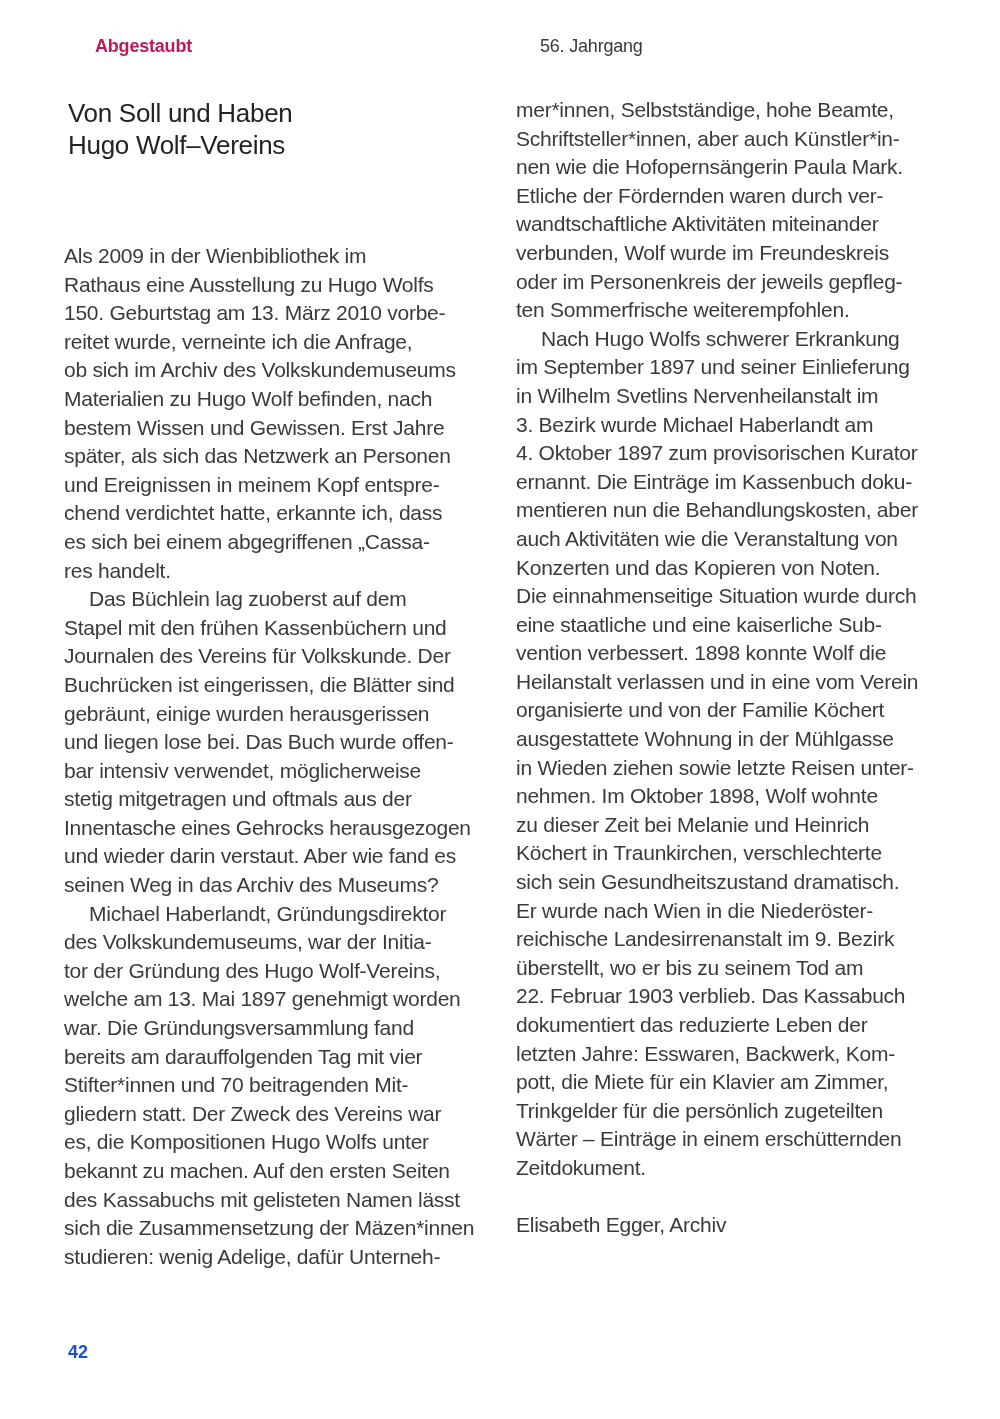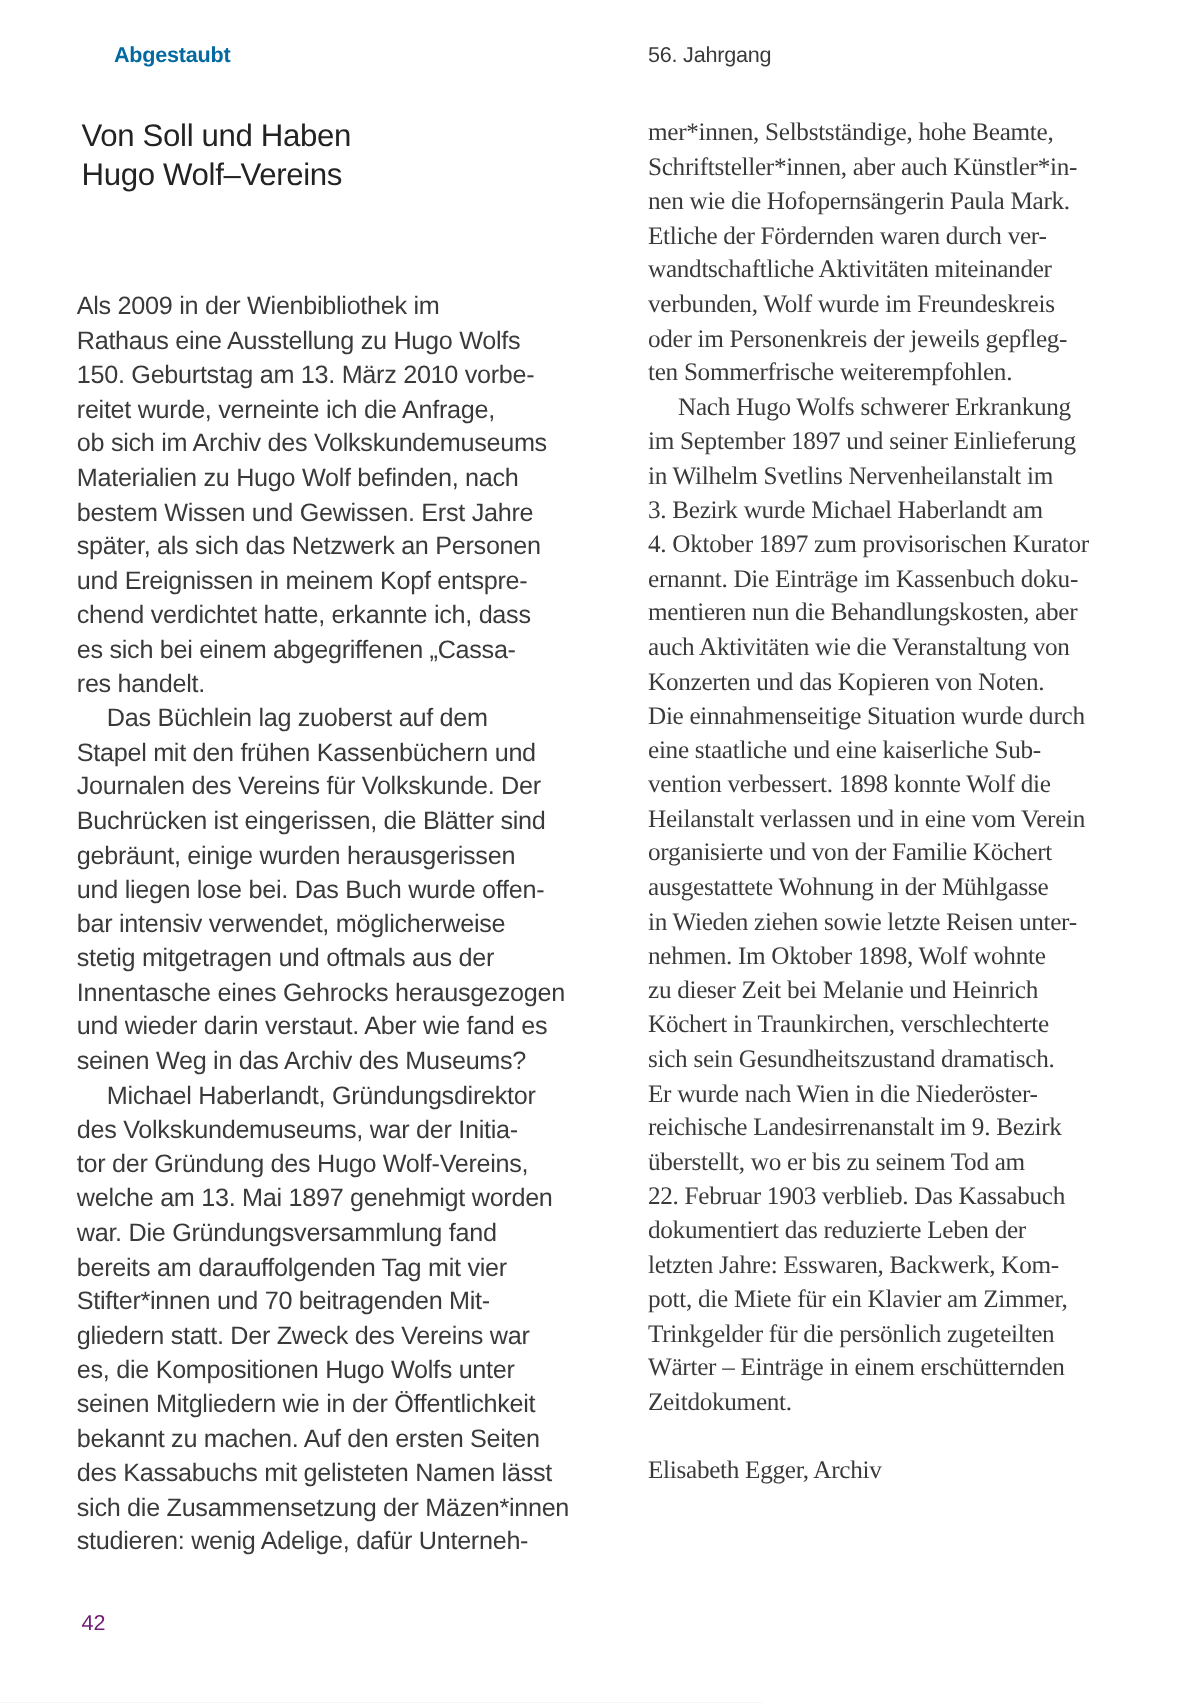--- a/index.html
+++ b/index.html
@@ -16,21 +16,21 @@
   .running-head {
     position: absolute;
     top: 35px;
     font-size: 18px;
     line-height: 22px;
     letter-spacing: -0.2px;
   }
   .running-head.section {
     left: 95px;
     font-weight: bold;
-    color: #0369a1;
+    color: #be185d;
   }
   .running-head.volume {
     left: 540px;
     font-weight: normal;
     color: #3a3a3a;
   }
   .article-title {
     position: absolute;
     left: 68px;
     top: 97px;
@@ -43,33 +43,33 @@
   .column {
     position: absolute;
     font-size: 21px;
     line-height: 28.6px;
     letter-spacing: -0.25px;
     color: #3a3a3a;
   }
   .column .line { white-space: nowrap; }
   .column .line.indent { padding-left: 25px; }
   .col-left  { left: 64px;  top: 242px; width: 418px; }
-  .col-right { left: 540px; top: 96px;  width: 430px; font-family: Liberation Serif, serif; }
+  .col-right { left: 516px; top: 96px;  width: 430px; }
   .byline {
     margin-top: 28.6px;
     white-space: nowrap;
   }
   .page-number {
     position: absolute;
     left: 68px;
     top: 1341px;
     font-size: 18px;
     line-height: 22px;
-    font-weight: normal;
-    color: #701a75;
+    font-weight: bold;
+    color: #1d4ed8;
   }
 </style>
 </head>
 <body>
 
 <div class="page">
 
   <div class="running-head section">Abgestaubt</div>
 
   <div class="running-head volume">56. Jahrgang</div>
@@ -105,21 +105,20 @@
       <div class="line">seinen Weg in das Archiv des Museums?</div>
       <div class="line indent">Michael Haberlandt, Gründungsdirektor</div>
       <div class="line">des Volkskundemuseums, war der Initia-</div>
       <div class="line">tor der Gründung des Hugo Wolf-Vereins,</div>
       <div class="line">welche am 13. Mai 1897 genehmigt worden</div>
       <div class="line">war. Die Gründungsversammlung fand</div>
       <div class="line">bereits am darauffolgenden Tag mit vier</div>
       <div class="line">Stifter*innen und 70 beitragenden Mit-</div>
       <div class="line">gliedern statt. Der Zweck des Vereins war</div>
       <div class="line">es, die Kompositionen Hugo Wolfs unter</div>
-      <div class="line">seinen Mitgliedern wie in der Öffentlichkeit</div>
       <div class="line">bekannt zu machen. Auf den ersten Seiten</div>
       <div class="line">des Kassabuchs mit gelisteten Namen lässt</div>
       <div class="line">sich die Zusammensetzung der Mäzen*innen</div>
       <div class="line">studieren: wenig Adelige, dafür Unterneh-</div>
     </div>
 
   <div class="column col-right">
     <div>
         <div class="line">mer*innen, Selbstständige, hohe Beamte,</div>
         <div class="line">Schriftsteller*innen, aber auch Künstler*in-</div>

